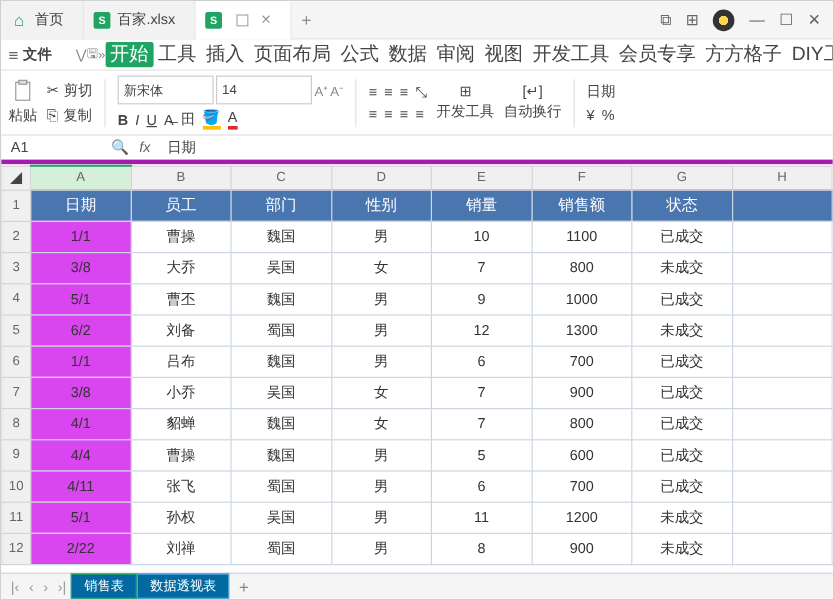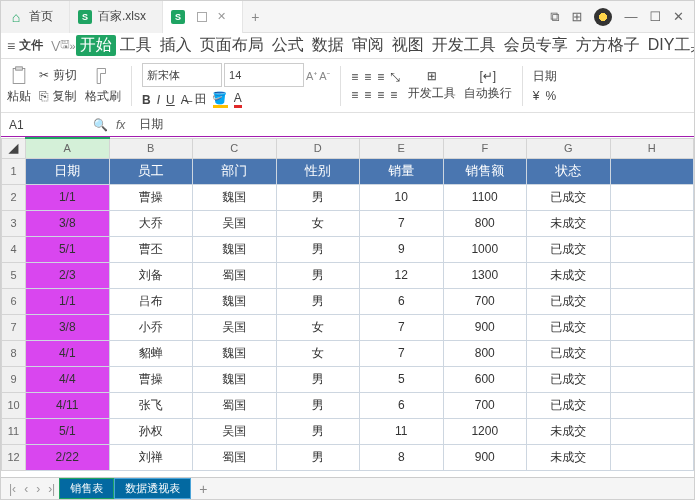--- a/index.html
+++ b/index.html
@@ -9,36 +9,36 @@
 .tab.inactive{background:#f2f2f2}
 .tab .ico{width:14px;height:14px;background:#1fa463;border-radius:2px;display:flex;align-items:center;justify-content:center;color:#fff;font-size:9px;font-weight:bold}
 .tab .ico.home{background:none;color:#1fa463;font-size:14px}
 .tab .x{font-size:11px;color:#999;margin-left:4px}
 .tab .sq{width:10px;height:10px;border:1px solid #aaa;margin-left:6px}
 .titlebar-right{margin-left:auto;display:flex;align-items:center;gap:12px;padding-right:10px}
 .win-btn{font-size:13px;color:#666}
 .avatar{width:18px;height:18px;border-radius:50%;background:radial-gradient(circle,#ffd54a 30%,#333 32%)}
 .menubar{height:26px;display:flex;align-items:center;padding:0 6px;gap:0;border-bottom:1px solid #e0e0e0;background:#fff;white-space:nowrap;overflow:hidden}
 .menubar .hb{font-size:14px;margin-right:4px;color:#666}
-.menubar .file{font-weight:bold;margin-right:8px}
+.menubar .file{font-weight:bold;margin-right:20px}
 .menubar span.tab-item{padding:0 4px;font-size:16px}
 .menubar .start{background:#1fa463;color:#fff;padding:2px 8px;border-radius:2px}
 .menubar-right{margin-left:auto;display:flex;align-items:center;gap:10px;padding-right:6px;color:#888}
 .toolbar{height:54px;display:flex;align-items:center;padding:0 6px;gap:8px;border-bottom:1px solid #e0e0e0;background:#fff;overflow:hidden}
 .toolbar .big{display:flex;flex-direction:column;align-items:center;gap:2px;font-size:11px;color:#666}
 .toolbar .big svg,.toolbar .big .ico2{width:20px;height:20px}
 .toolbar .stack{display:flex;flex-direction:column;gap:4px;font-size:11px;color:#666}
 .toolbar .stack .row{display:flex;align-items:center;gap:4px}
 .toolbar .sep{width:1px;height:40px;background:#e0e0e0;margin:0 2px}
 .toolbar .font-sel{display:flex;align-items:center;gap:2px}
 .toolbar .font-sel input{width:80px;height:24px;border:1px solid #ccc;padding:0 4px;font-size:11px}
 .toolbar .fs{width:30px;height:20px;border:1px solid #ccc;text-align:left;font-size:11px}
 .toolbar .btns-row{display:flex;gap:6px;align-items:center;font-size:12px;color:#555}
 .toolbar .btns-row span{display:inline-flex;align-items:center}
-.namebox{height:24px;display:flex;align-items:center;border-bottom:1px solid #a21caf;padding-left:4px;gap:8px}
+.namebox{height:24px;display:flex;align-items:center;border-bottom:4px solid #a21caf;padding-left:4px;gap:8px}
 .namebox .nb{width:80px;border:none;font-size:12px;padding-left:4px}
 .namebox .fx{font-style:italic;color:#666}
 .sheet{flex:1;overflow:hidden;background:#fff;position:relative}
 table{border-collapse:collapse;width:100%;table-layout:fixed}
 th.corner{width:24px;background:#f0f0f0;border:1px solid #d4d4d4}
 th.colh{background:#f0f0f0;border:1px solid #d4d4d4;font-weight:normal;color:#666;height:20px;font-size:11px}
 th.colh.sel{background:#d4f0d8;border-top:2px solid #1fa463}
 td.rowh{width:24px;background:#f0f0f0;border:1px solid #d4d4d4;text-align:center;color:#666;font-size:11px}
 td.cell{border:1px solid #cdd6e0;height:26px;text-align:center;font-size:12px;color:#333}
 tr.hdr td.cell{background:#4a76b0;color:#fff;font-size:13px}
@@ -120,26 +120,20 @@
   <div class="stack">
     <div class="row">
         <span>✂</span>
         <span>剪切</span>
       </div>
     <div class="row">
         <span>⎘</span>
         <span>复制</span>
       </div>
   </div>
-  <div class="big">
-    <svg viewBox="0 0 24 24">
-        <path d="M5 3h10v6H9v12H5z" fill="none" stroke="#888"></path>
-      </svg>
-    <span>格式刷</span>
-  </div>
   <div class="sep"></div>
   <div class="stack">
     <div class="font-sel">
       <input value="新宋体" style="">
       <input class="fs" value="14" style="">
       <span class="small">A⁺</span>
       <span class="small">A⁻</span>
     </div>
     <div class="btns-row">
       <span>
@@ -250,21 +244,21 @@
           <td class="cell">曹丕</td>
           <td class="cell">魏国</td>
           <td class="cell">男</td>
           <td class="cell">9</td>
           <td class="cell">1000</td>
           <td class="cell">已成交</td>
           <td class="cell"></td>
         </tr>
         <tr class="">
           <td class="rowh">5</td>
-          <td class="cell selcol">2/3</td>
+          <td class="cell selcol">6/2</td>
           <td class="cell">刘备</td>
           <td class="cell">蜀国</td>
           <td class="cell">男</td>
           <td class="cell">12</td>
           <td class="cell">1300</td>
           <td class="cell">未成交</td>
           <td class="cell"></td>
         </tr>
         <tr class="">
           <td class="rowh">6</td>

